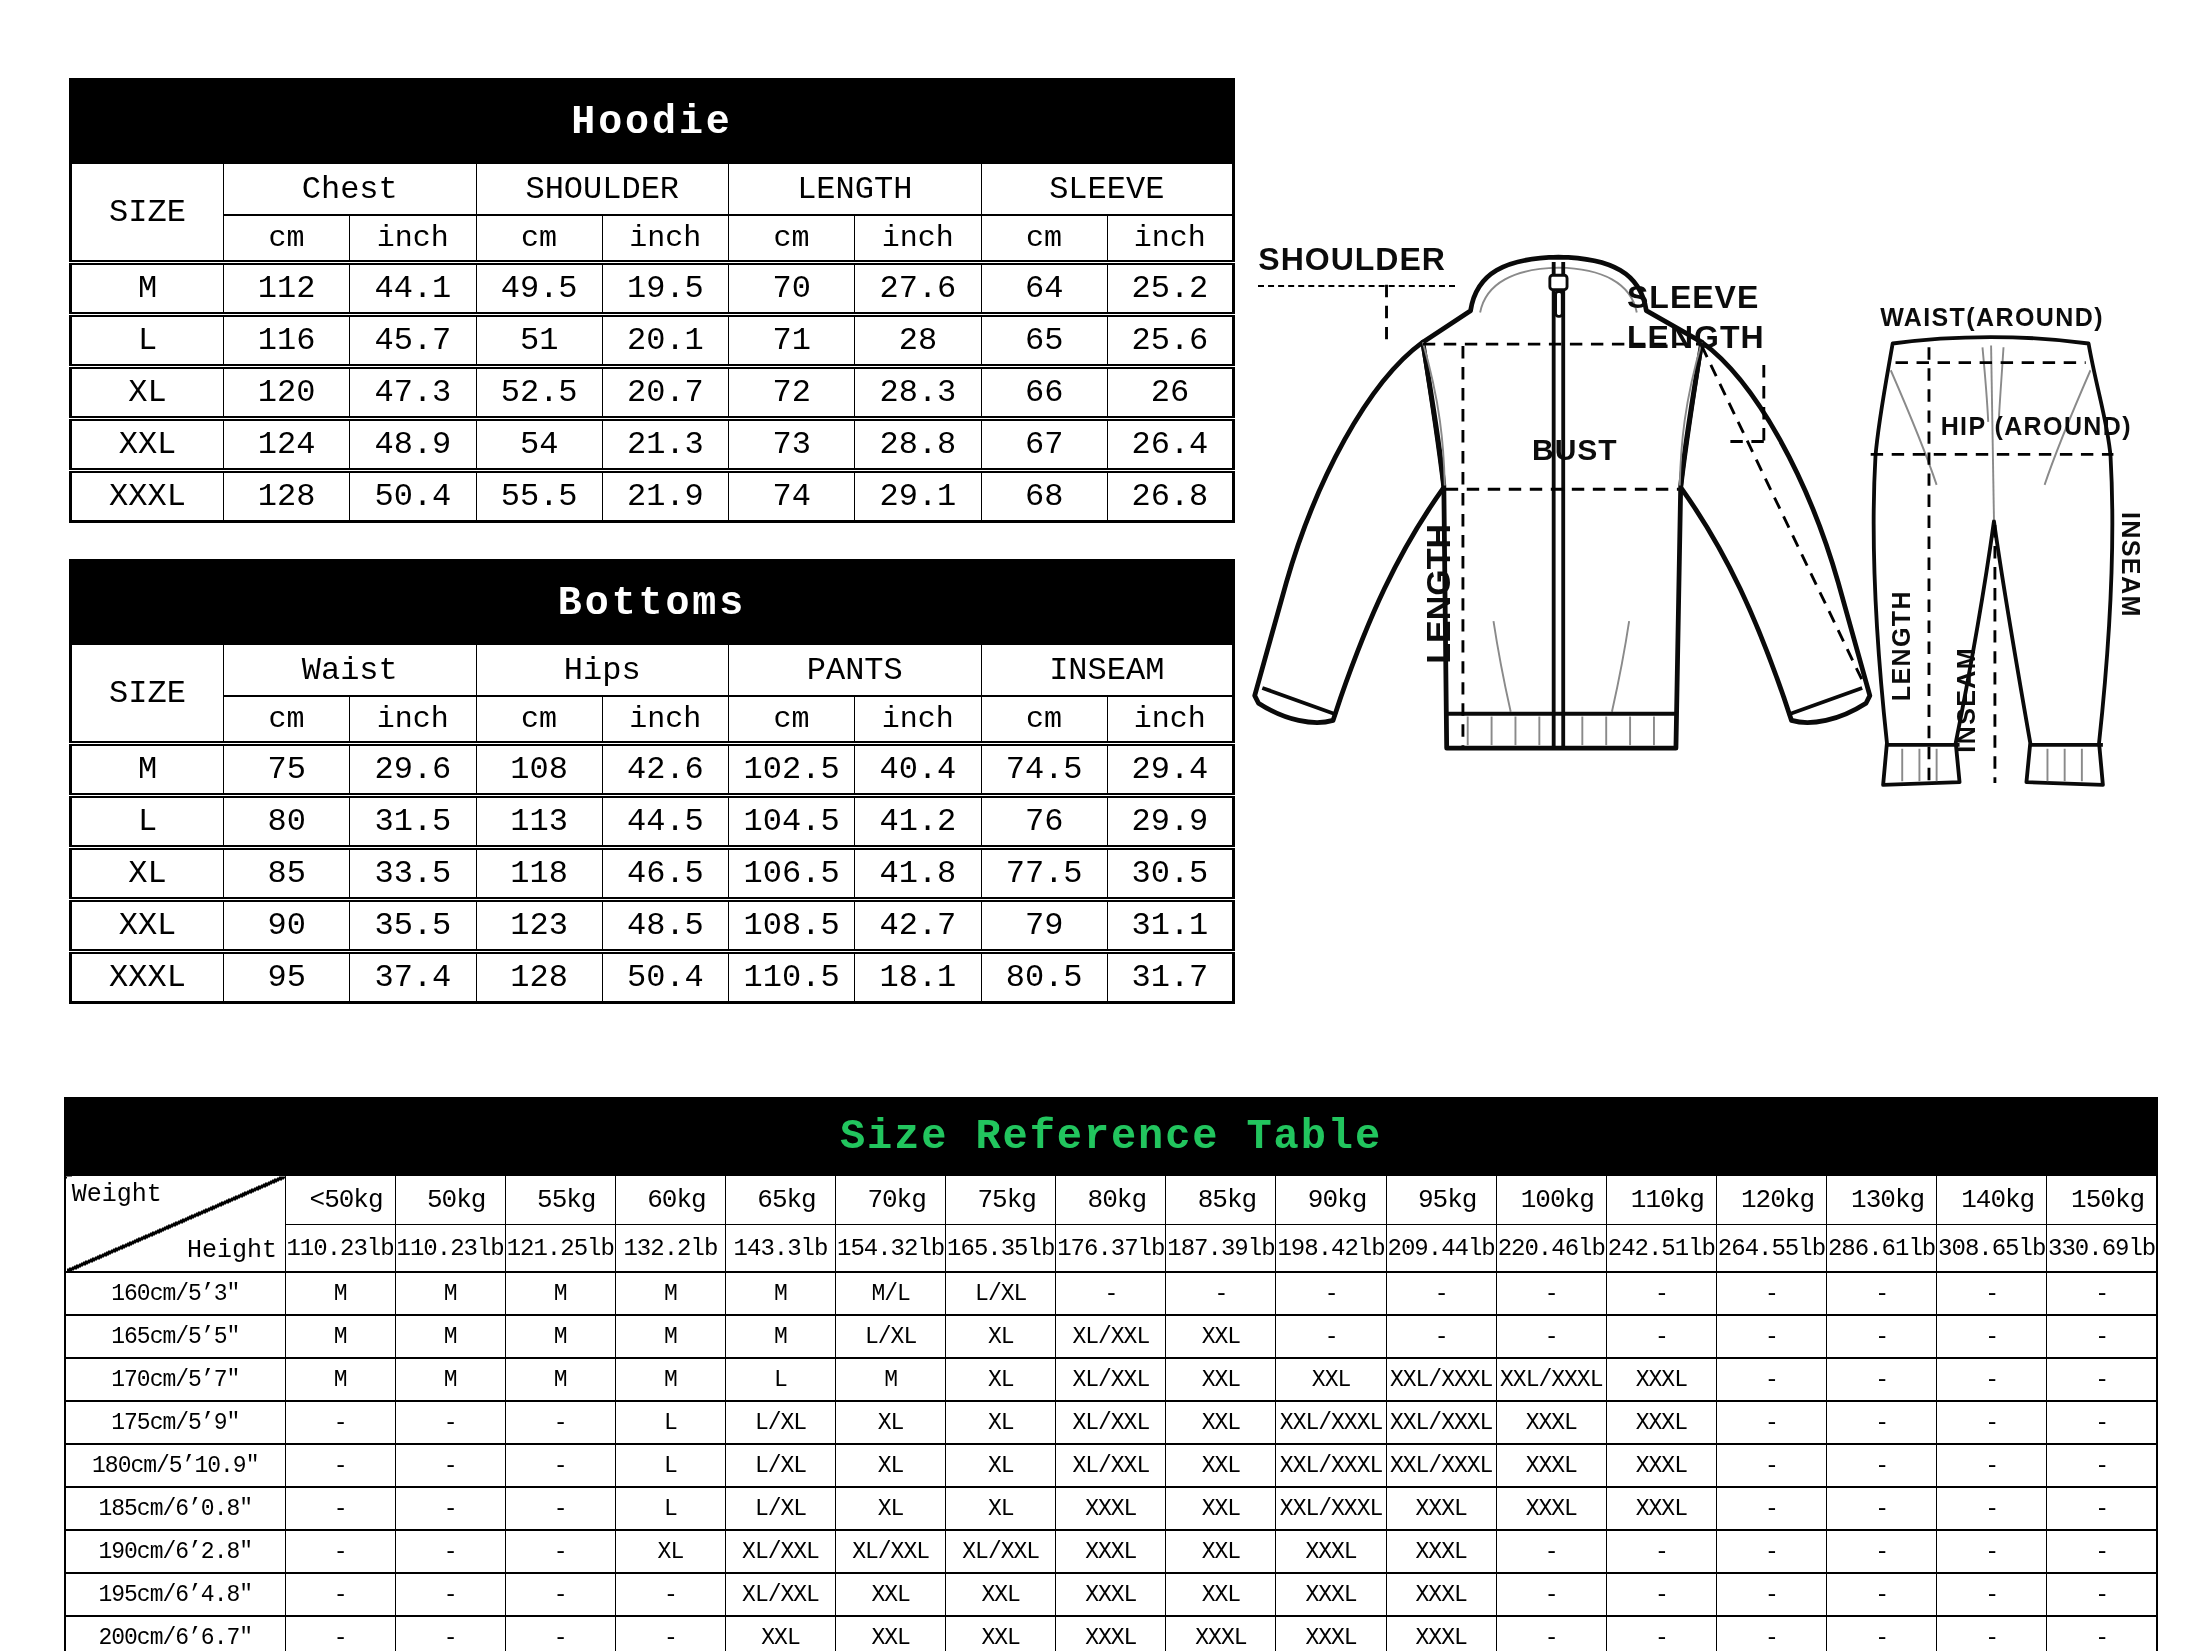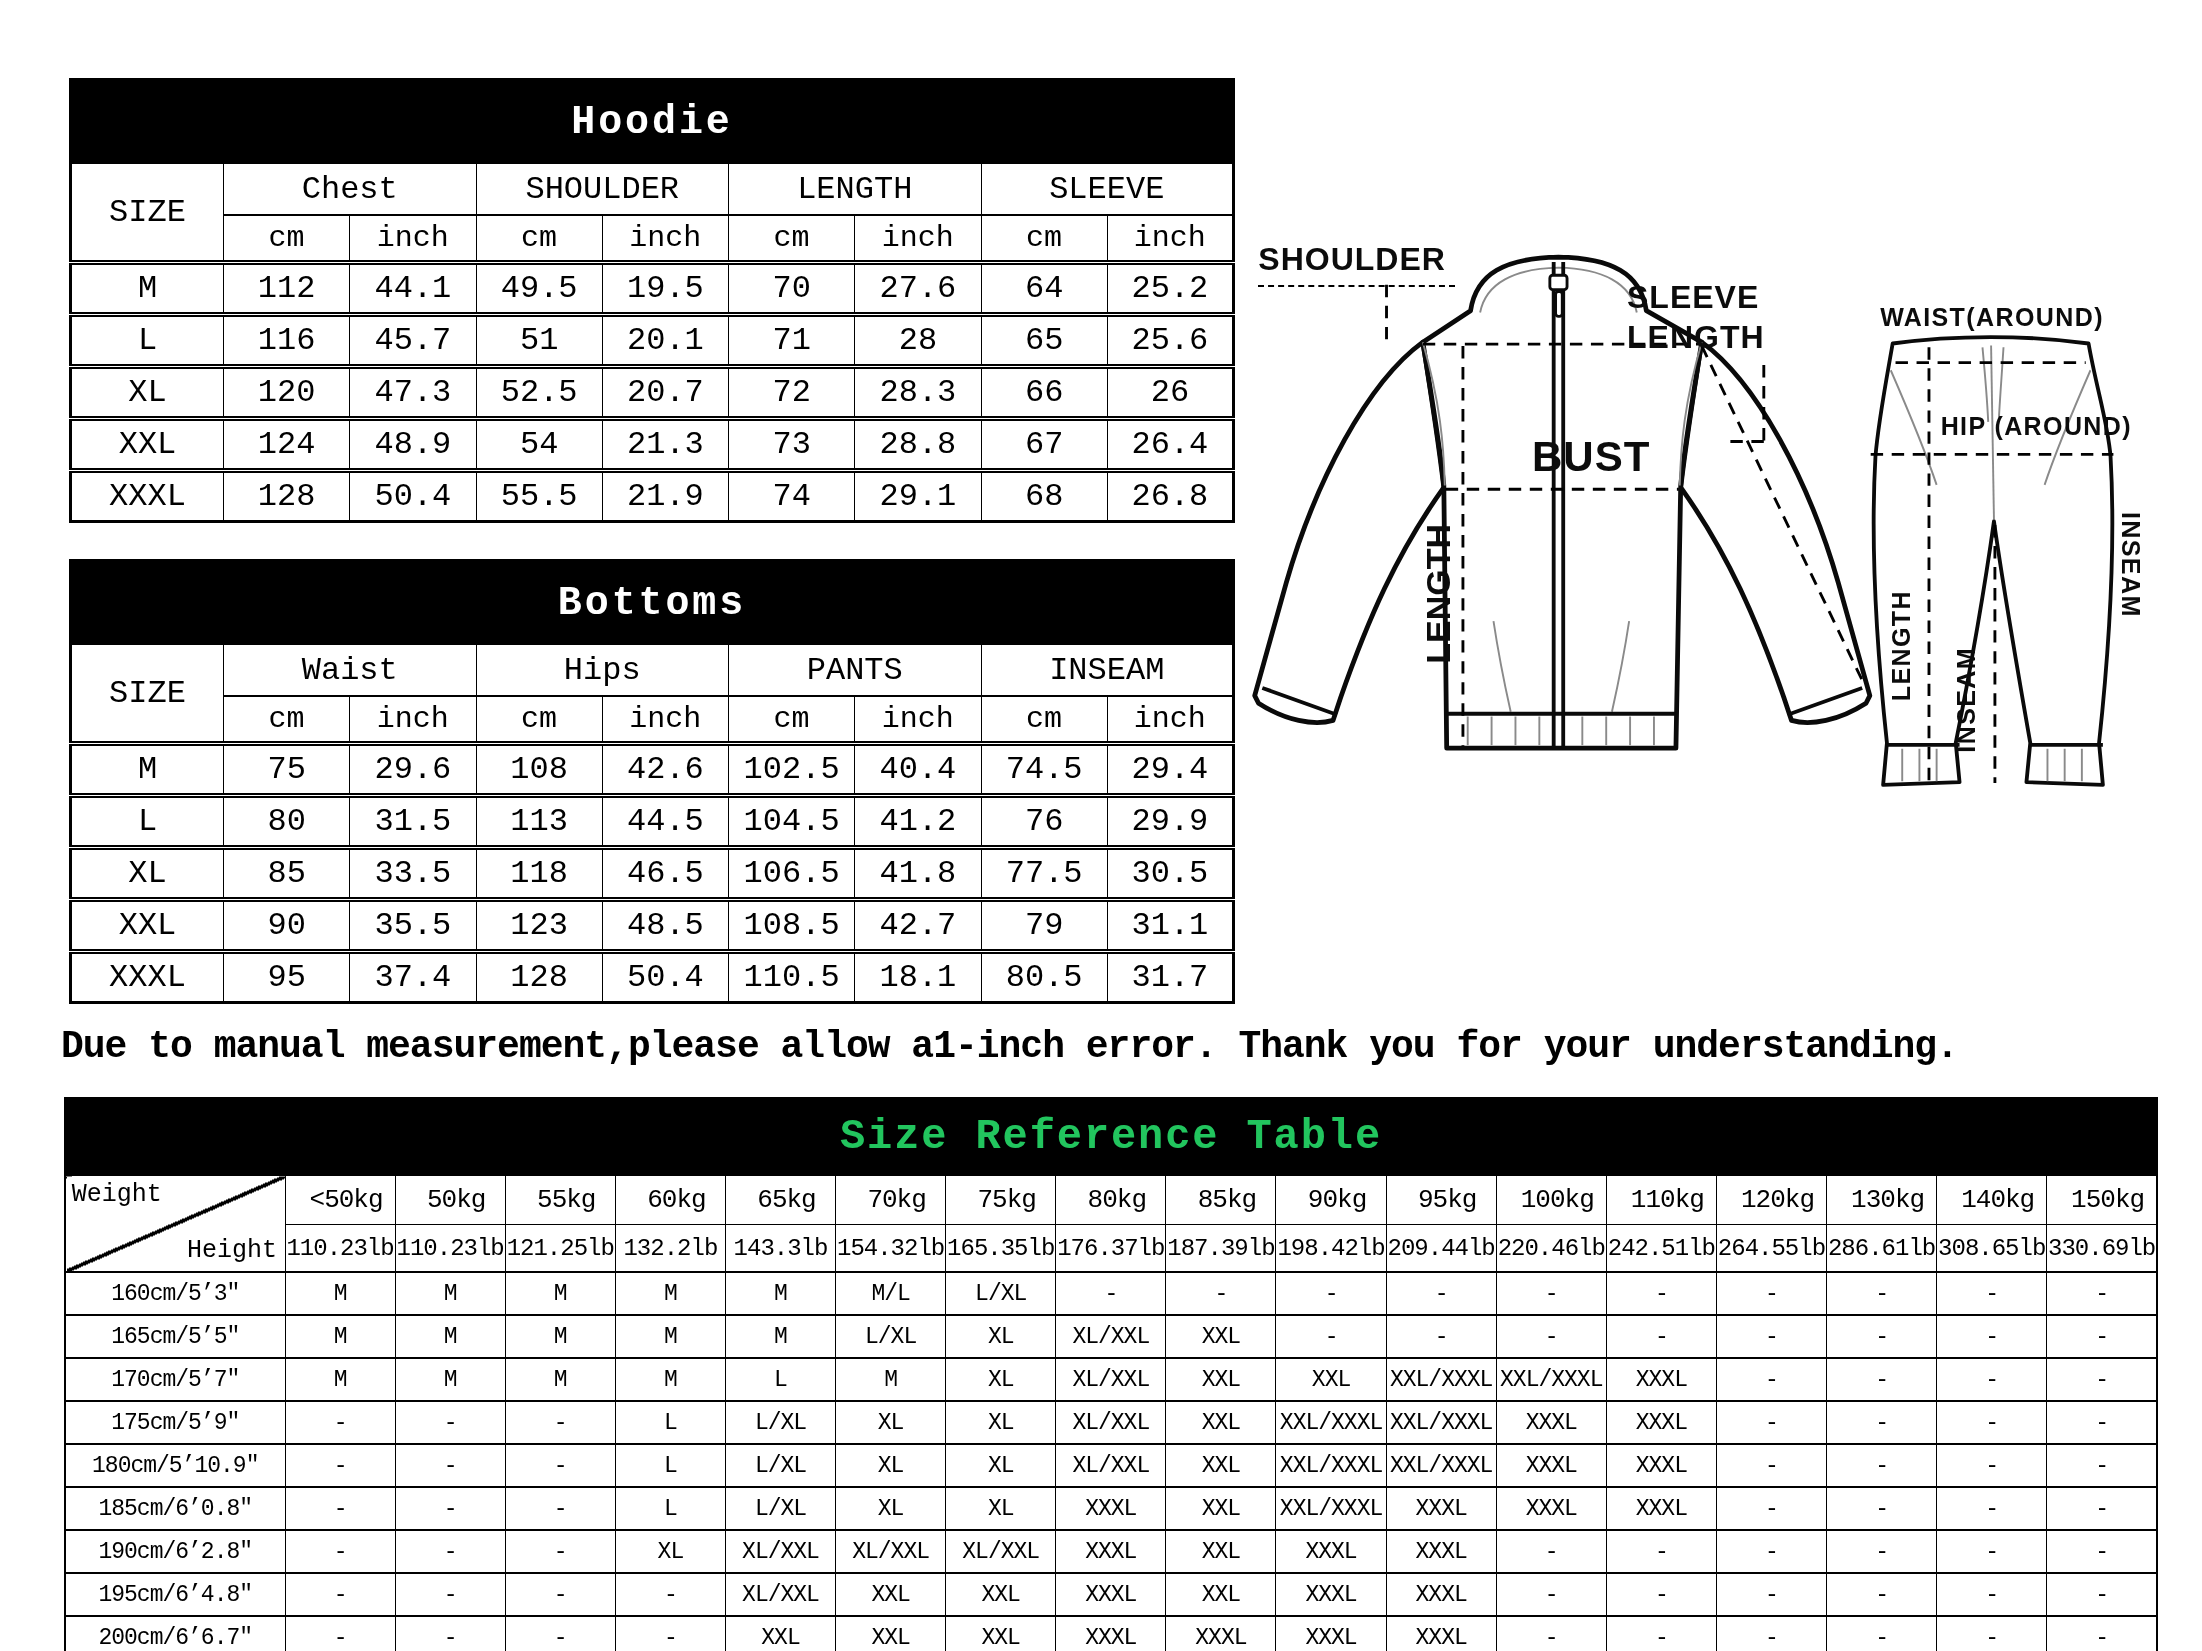--- a/index.html
+++ b/index.html
@@ -41,21 +41,21 @@
 
   
   .jacket-wrap{position:absolute;left:1243px;top:239px;width:650px;height:554px;}
   .pants-wrap{position:absolute;left:1864px;top:311px;width:344px;height:516px;}
   .jacket-wrap svg,.pants-wrap svg{position:absolute;left:0;top:0;}
   .dlabel{position:absolute;font-family:"Liberation Sans","DejaVu Sans",sans-serif;
           font-weight:bold;color:#0c0c0c;white-space:pre;}
   #lbl-shoulder{left:15.3px;top:1.9px;font-size:32px;letter-spacing:1px;
                 border-bottom:2.9px dashed #000;padding:0 9.6px 7.6px 0;}
   #lbl-sleeve{left:384px;top:38px;font-size:32px;line-height:1.25;letter-spacing:1px;}
-  #lbl-bust{left:289px;top:194px;font-size:42px;letter-spacing:1px;}
+  #lbl-bust{left:289px;top:194px;font-size:30px;letter-spacing:1px;}
   #lbl-jlength{left:176px;top:285px;font-size:34px;writing-mode:vertical-rl;transform:rotate(180deg);}
   .pants-wrap .dlabel{font-size:25px;letter-spacing:1.4px;}
   #lbl-waist{left:0px;top:-7.6px;width:256px;text-align:center;}
   #lbl-hip{left:31px;top:101px;width:237px;text-align:right;}
   #lbl-plength{left:23px;top:279px;writing-mode:vertical-rl;transform:rotate(180deg);}
   #lbl-inseam-in{left:88px;top:336px;writing-mode:vertical-rl;transform:rotate(180deg);}
   #lbl-inseam-side{left:252px;top:201px;writing-mode:vertical-rl;}
 
   .outline{fill:#ffffff;stroke:#0a0a0a;stroke-width:5;stroke-linejoin:round;}
   .outline-thin{fill:none;stroke:#0a0a0a;stroke-width:4;stroke-linejoin:round;}
@@ -242,21 +242,20 @@
           <td>128</td>
           <td>50.4</td>
           <td>110.5</td>
           <td>18.1</td>
           <td>80.5</td>
           <td>31.7</td>
         </tr>
       </tbody>
   </table>
 
-  <div class="note">Due to manual measurement,please allow a1-inch error. Thank you for your understanding.</div>
 
   <table class="ref" id="sizeref-table">
       <colgroup>
         <col style="width: 220px;">
         <col>
         <col>
         <col>
         <col>
         <col>
         <col>

